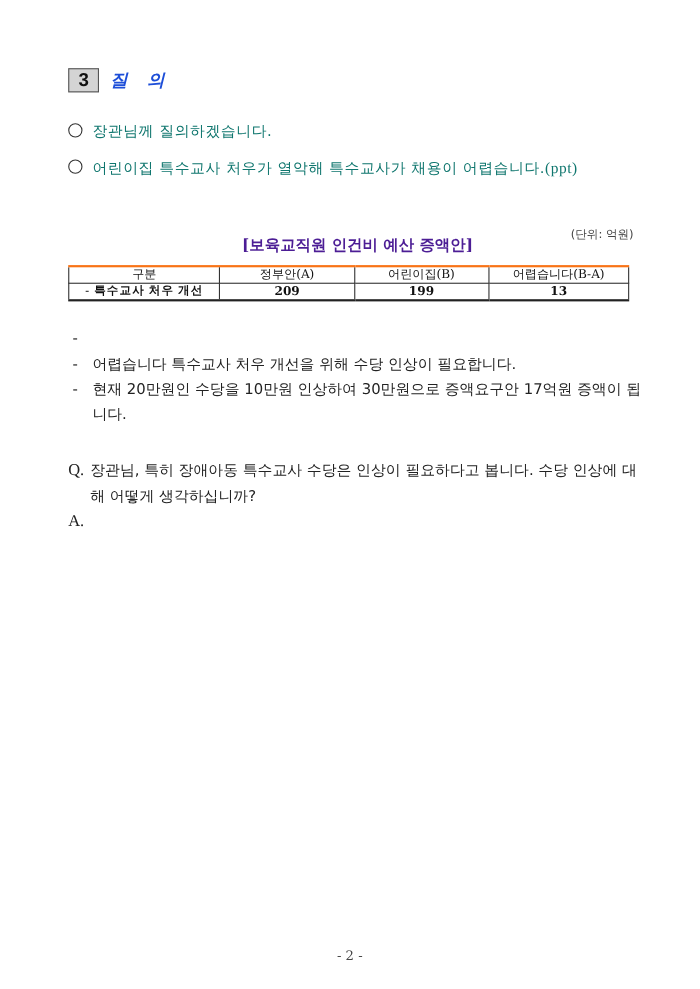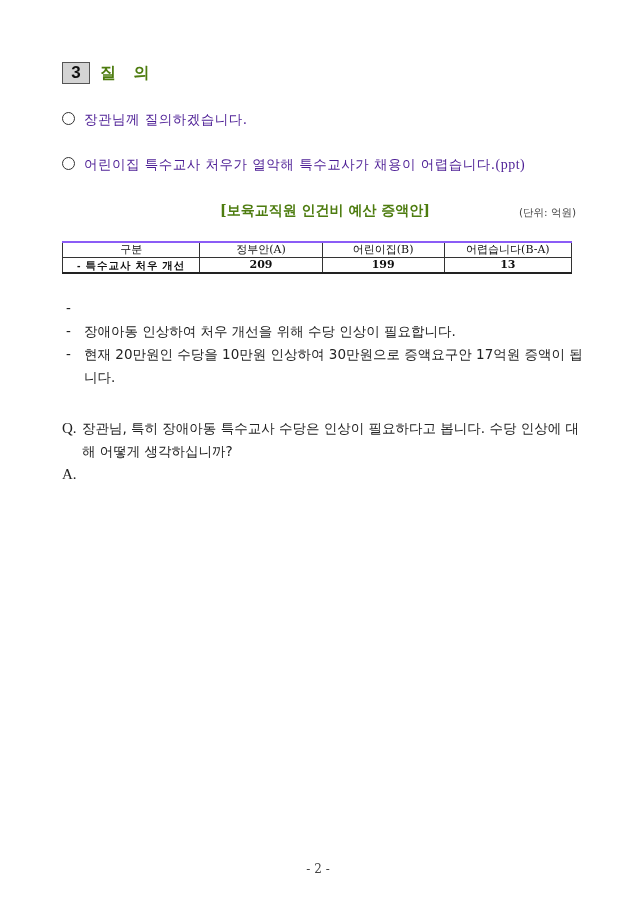--- a/index.html
+++ b/index.html
@@ -33,53 +33,54 @@
       border: 1px solid #555;
       font-family: "Liberation Sans", sans-serif;
       font-weight: bold;
       font-size: 17px;
       color: #111;
     }
     .section-title {
       font-weight: bold;
       font-size: 16px;
       letter-spacing: 6px;
-      color: #4d7c0f;
+      color: #1d4ed8;
+      font-style: italic;
     }
     .bullet-line {
       position: absolute;
       left: 62px;
       font-size: 13.5px;
       letter-spacing: 0.5px;
-      color: #4c1d95;
+      color: #0f766e;
       text-align: center;
     }
     .bullet-line .circle {
       display: inline-block;
       width: 11px;
       height: 11px;
       border: 1px solid #333;
       border-radius: 50%;
       margin-right: 9px;
       vertical-align: -1px;
     }
     .ppt {
       font-family: "Liberation Serif", serif;
       font-size: 14px;
     }
     .table-title {
       position: absolute;
       left: 0;
       width: 636px;
-      top: 202px;
+      top: 214px;
       text-align: center;
       font-family: "DejaVu Serif", serif;
       font-weight: bold;
       font-size: 14px;
-      color: #4d7c0f;
+      color: #4c1d95;
       padding-left: 14px;
       box-sizing: border-box;
     }
     .unit {
       position: absolute;
       right: 60px;
       top: 206px;
       font-size: 10.5px;
       color: #444;
     }
@@ -95,28 +96,28 @@
     }
     table.budget th, table.budget td {
       border: 1px solid #333;
       padding: 0 2px;
       height: 14px;
       line-height: 14px;
       text-align: center;
       font-weight: normal;
     }
     table.budget tr.header-row th {
-      border-top: 2px solid #8b5cf6;
+      border-top: 2px solid #f97316;
     }
     table.budget tr.data-row td {
       border-bottom: 2px solid #222;
       font-weight: bold;
     }
     table.budget td.row-label {
-      font-family: Liberation Sans, sans-serif;
+      font-family: Liberation Serif, serif;
       font-weight: bold;
       font-size: 10.5px;
       letter-spacing: 1px;
     }
     .dash-list {
       position: absolute;
       left: 66px;
       top: 297px;
       width: 520px;
       font-size: 13.5px;
@@ -164,21 +165,21 @@
 
 <div class="section-heading">
   <span class="section-num">3</span>
   <span class="section-title">질 의</span>
 </div>
 
 <div class="bullet-line" style="top:111px;">
   <span class="circle"></span><span>장관님께 질의하겠습니다.</span>
 </div>
 
-<div class="bullet-line" style="top:156px;">
+<div class="bullet-line" style="top:144px;">
   <span class="circle"></span><span>어린이집 특수교사 처우가 열악해 특수교사가 채용이 어렵습니다.</span><span class="ppt">(ppt)</span>
 </div>
 
 <div class="table-title">[보육교직원 인건비 예산 증액안]</div>
 <div class="unit">(단위: 억원)</div>
 
 <table class="budget">
   <colgroup>
     <col style="width:27%">
     <col style="width:24%">
@@ -200,21 +201,21 @@
   </tr>
 </tbody>
   </table>
 
 <div class="dash-list">
   <div class="dash-item">
     <span class="dash">-</span>
   </div>
   <div class="dash-item">
     <span class="dash">-</span>
-    <span>장애아동 인상하여 처우 개선을 위해 수당 인상이 필요합니다.</span>
+    <span>어렵습니다 특수교사 처우 개선을 위해 수당 인상이 필요합니다.</span>
   </div>
   <div class="dash-item">
     <span class="dash">-</span>
     <span>현재 20만원인 수당을 10만원 인상하여 30만원으로 증액요구안 17억원 증액이 됩니다.</span>
   </div>
 </div>
 
 <div class="qa">
   <div class="qa-item">
     <span class="prefix">Q.</span>

